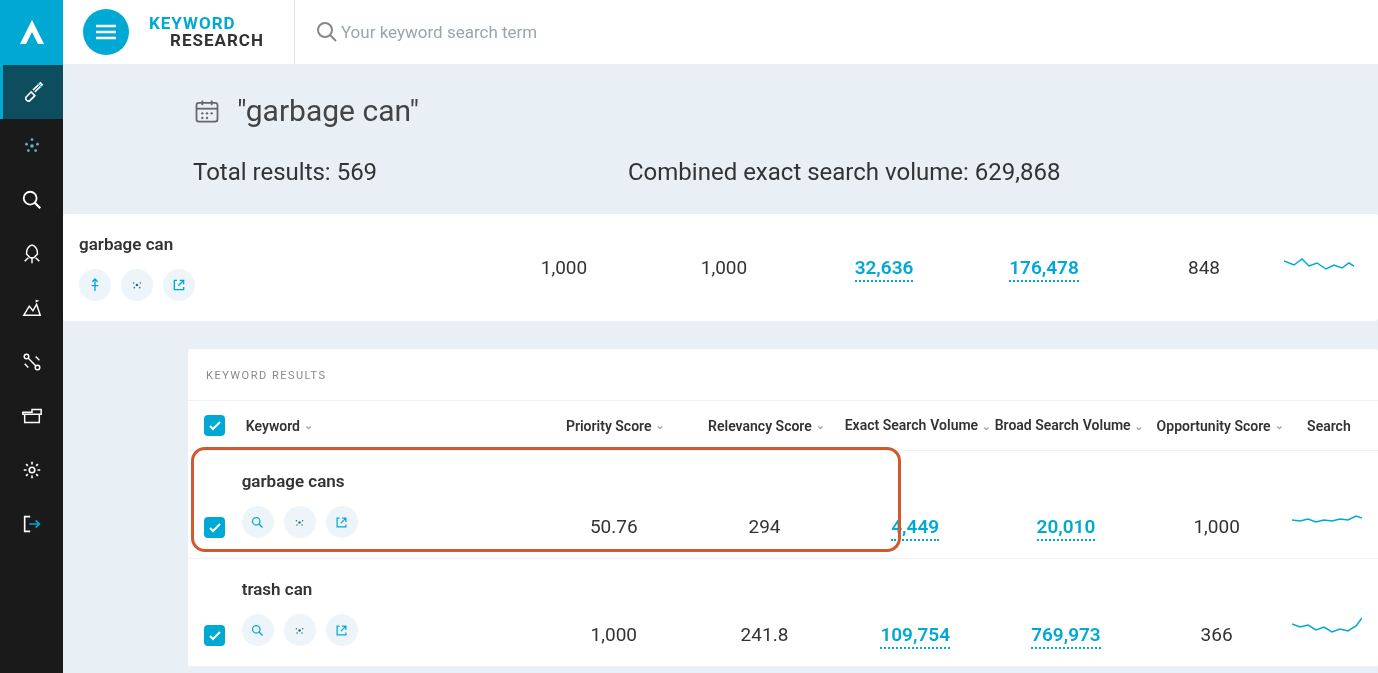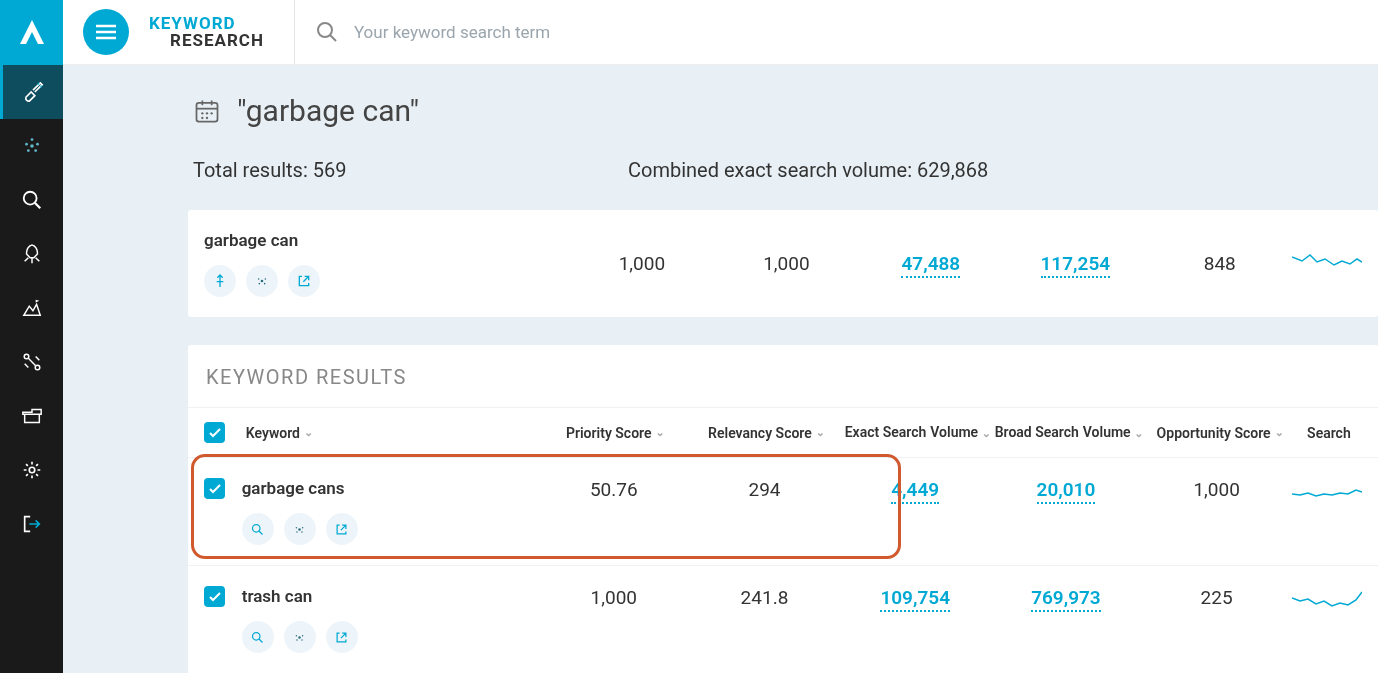--- a/index.html
+++ b/index.html
@@ -9,53 +9,53 @@
 .nav-logo { width:63px; height:65px; background:#00a9d4; display:flex; align-items:center; justify-content:center; }
 .nav-item { width:63px; height:54px; display:flex; align-items:center; justify-content:center; cursor:pointer; }
 .nav-item.active { background:#0d4d5e; border-left:3px solid #00a9d4; }
 .main { flex:1; display:flex; flex-direction:column; overflow:hidden; }
 .top-bar { height:65px; background:#fff; display:flex; align-items:center; padding:0 20px; border-bottom:1px solid #eee; }
 .hamburger { width:46px; height:46px; border-radius:50%; background:#00a9d4; display:flex; align-items:center; justify-content:center; cursor:pointer; margin-right:20px; }
 .logo-text { font-weight:700; font-size:17px; letter-spacing:1px; line-height:1; }
 .logo-text .kw { color:#00a9d4; }
 .logo-text .rs { color:#333;margin-left:21px; }
 .search-wrap { display:flex; align-items:center; margin-left:30px; border-left:1px solid #e5e5e5; height:65px; padding-left:20px; flex:1; }
-.search-input { border:none; outline:none; font-size:17px; color:#8b5cf6; width:400px; margin-left:15px; }
+.search-input { border:none; outline:none; font-size:17px; color:#8b5cf6; width:400px; margin-left:2px; }
 .search-input::placeholder { color:#9aa5ad; }
 .content { flex:1; background:#e8f0f5; padding:28px 0 0 0; overflow:hidden; }
 .page-title { display:flex; align-items:center; gap:16px; padding:0 0 0 130px; margin-bottom:30px; }
 .page-title h1 { font-size:30px; font-weight:400; color:#444; }
-.stats-row { display:flex; padding:0 0 0 130px; margin-bottom:28px; color:#333; font-size:20px; }
+.stats-row { display:flex; padding:0 0 0 130px; margin-bottom:28px; color:#333; font-size:24px; }
 .stat { flex:0 0 auto; }
 .stat:nth-child(1){ width:435px; }
 .stat:nth-child(2){ width:435px; }
-.card { background:#fff; border-radius:3px; margin-left:125px; padding:20px 16px 20px 16px; display:flex; align-items:center; }
+.card { background:#fff; border-radius:3px; padding:20px 16px 20px 16px; display:flex; align-items:center; }
 .kw-cell { width:405px; padding-left:0; }
 .kw-name { font-weight:600; font-size:17px; color:#333; margin-bottom:15px; }
 .icon-row { display:flex; gap:10px; }
 .mini-btn { width:32px; height:32px; border-radius:50%; background:#eef5fa; display:flex; align-items:center; justify-content:center; cursor:pointer; }
 .num-cell { width:160px; text-align:center; font-size:19px; color:#333; }
 .link-num { color:#00a9d4; font-weight:600; border-bottom:2px dotted #00a9d4; padding-bottom:1px; }
 .spark { width:70px; height:30px; }
 .spark-cell { width:70px; }
 .results-box { background:#fff; margin-left:125px; margin-top:28px; border-radius:3px; }
-.results-title { padding:20px 0 18px 18px; font-size:20px; letter-spacing:1.5px; color:#888; border-bottom:1px solid #eef2f5; }
+.results-title { padding:20px 0 18px 18px; font-size:11px; letter-spacing:1.5px; color:#888; border-bottom:1px solid #eef2f5; }
 .table-head { display:flex; align-items:center; padding:14px 16px; border-bottom:1px solid #eef2f5; }
 .check-col { width:40px; }
 .checkbox { width:21px; height:21px; border-radius:4px; background:#00a9d4; display:flex; align-items:center; justify-content:center; }
 .th { font-size:14px; font-weight:600; color:#333; display:flex; align-items:center; gap:4px; }
 .th-keyword { width:315px; padding-left:4px; }
 .th-center { justify-content:center; text-align:center; }
 .th-ps { width:160px; }
 .th-rs { width:160px; }
 .th-ex { width:160px; flex-direction:row; line-height:1.3; }
 .th-br { width:160px; flex-direction:row; line-height:1.3; }
 .th-op { width:160px; }
 .th-trend { width:70px; }
-.table-row { display:flex; align-items:flex-start; padding:20px 16px; border-bottom:1px solid #eef2f5; }
+.table-row { display:flex; align-items:flex-end; padding:20px 16px; border-bottom:1px solid #eef2f5; }
 .highlight-box { position:absolute; border:3px solid #d05a2e; border-radius:14px; pointer-events:none; }
 .row-wrap { position:relative; }
 .chev { font-size:11px; color:#aaa; }
 .cal-icon { width:28px; height:28px; }
 </style>
 </head>
 <body>
 
 <div class="app">
   <div class="nav-rail">
@@ -188,22 +188,22 @@
               </div>
             <div class="mini-btn">
                 <svg width="16" height="16" viewBox="0 0 24 24">
                   <path d="M9 5 L5 5 L5 19 L19 19 L19 15 M13 5 L19 5 L19 11 M19 5 L11 13" stroke="#00a9d4" stroke-width="2" fill="none"></path>
                 </svg>
               </div>
           </div>
         </div>
         <div class="num-cell">1,000</div>
         <div class="num-cell">1,000</div>
-        <div class="num-cell"><span class="link-num">47,488</span></div>
-        <div class="num-cell"><span class="link-num">117,254</span></div>
+        <div class="num-cell"><span class="link-num">32,636</span></div>
+        <div class="num-cell"><span class="link-num">176,478</span></div>
         <div class="num-cell">848</div>
         <div class="spark-cell"><svg class="spark" viewBox="0 0 70 30">
               <polyline points="0,10 10,14 18,8 25,15 33,12 42,18 50,14 58,17 65,12 70,15" stroke="#00a9d4" stroke-width="1.5" fill="none"></polyline>
             </svg></div>
       </div>
 
       <div class="results-box">
         <div class="results-title">KEYWORD RESULTS</div>
 
         <div class="table-head">
@@ -319,21 +319,21 @@
                   <svg width="15" height="15" viewBox="0 0 24 24">
                     <path d="M9 5 L5 5 L5 19 L19 19 L19 15 M13 5 L19 5 L19 11 M19 5 L11 13" stroke="#00a9d4" stroke-width="2" fill="none"></path>
                   </svg>
                 </div>
             </div>
           </div>
           <div class="num-cell">1,000</div>
           <div class="num-cell">241.8</div>
           <div class="num-cell"><span class="link-num">109,754</span></div>
           <div class="num-cell"><span class="link-num">769,973</span></div>
-          <div class="num-cell">225</div>
+          <div class="num-cell">366</div>
           <div class="spark-cell"><svg class="spark" viewBox="0 0 70 30">
                 <polyline points="0,12 8,15 16,13 24,18 32,15 40,20 48,17 56,19 64,14 70,6" stroke="#00a9d4" stroke-width="1.5" fill="none"></polyline>
               </svg></div>
         </div>
 
       </div>
     </div>
   </div>
 </div>
 

